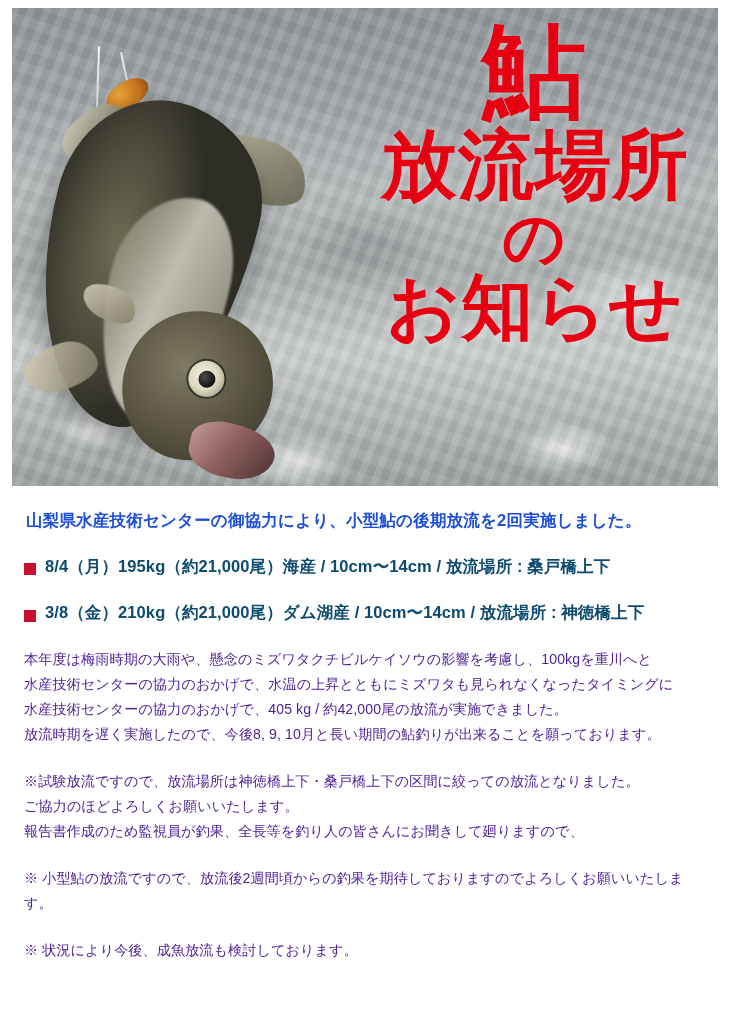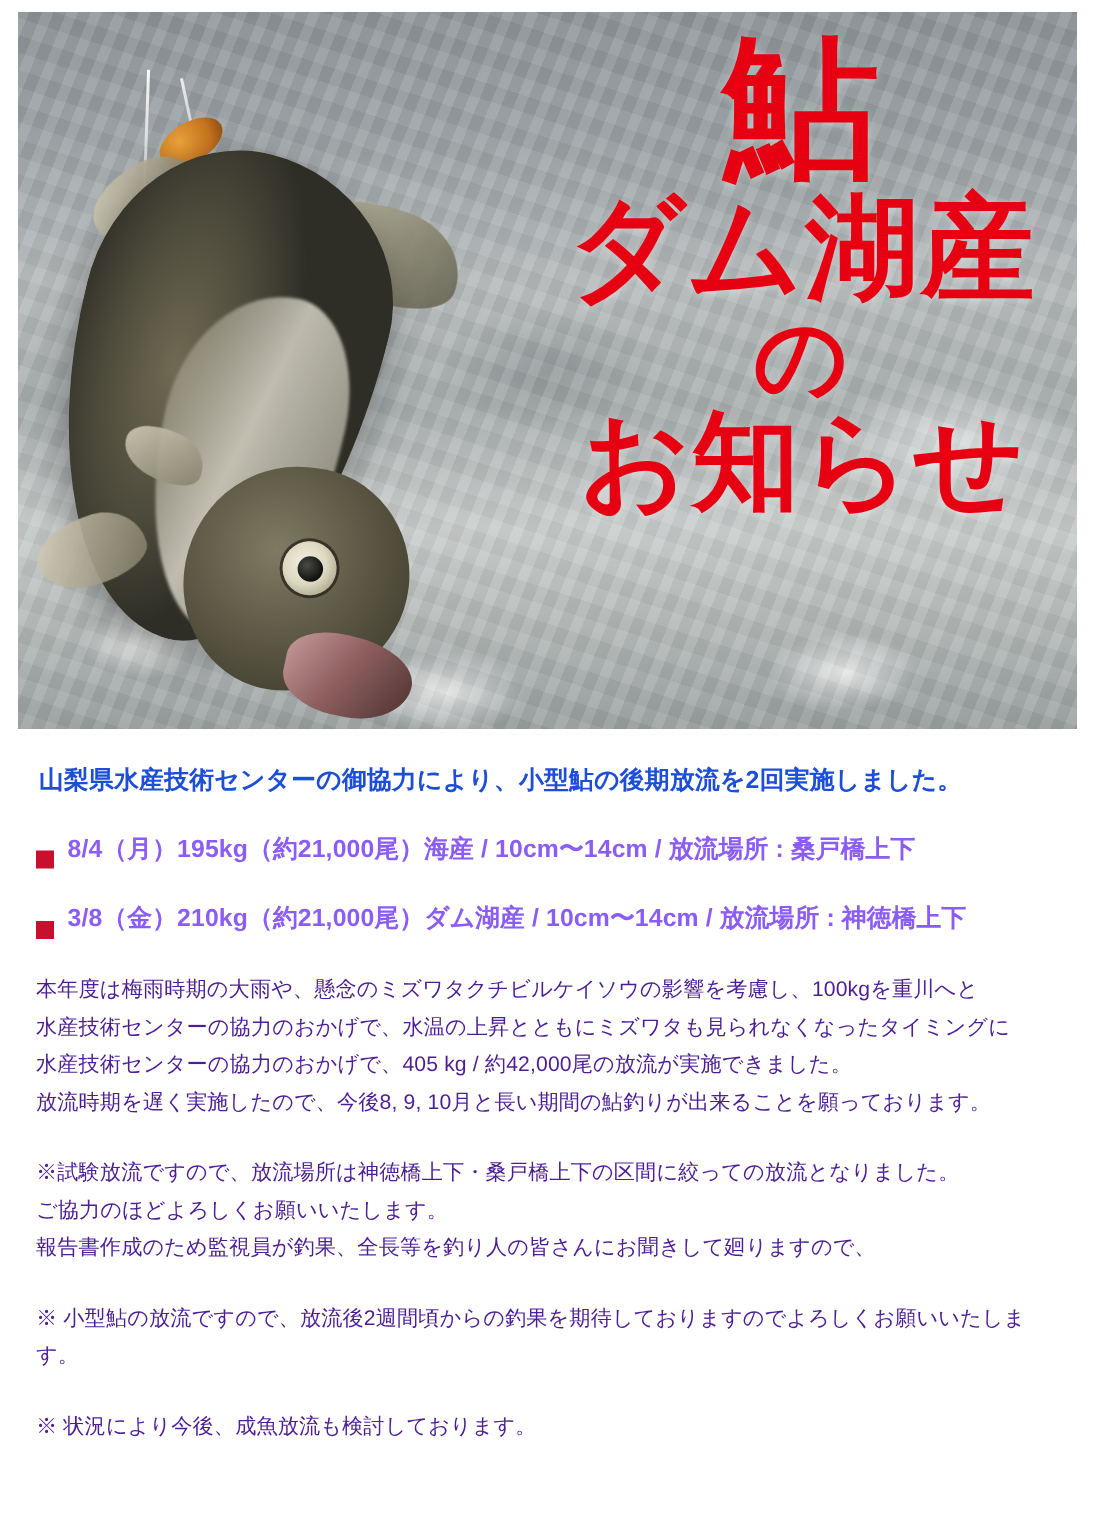--- a/index.html
+++ b/index.html
@@ -205,23 +205,23 @@
     font-size: 16.5px;
     font-weight: 600;
     color: #1d4ed8;
     margin: 8px 0 0 2px;
     letter-spacing: .2px;
   }
 
   .release-list { margin-top: 20px; }
   .release-item {
     display: flex;
-    align-items: flex-end;
+    align-items: center;
     gap: 9px;
-    color: #8b5cf6;
+    color: #0c4a6e;
     font-weight: bold;
     font-size: 16.5px;
     letter-spacing: .1px;
     margin-bottom: 21px;
   }
   .sq {
     display: inline-block;
     width: 12px;
     height: 12px;
     background: #c8102e;
@@ -258,21 +258,21 @@
       <div class="fin fin-anal"></div>
       <div class="fin fin-pect"></div>
       <div class="fish-head"></div>
       <div class="fish-mouth"></div>
       <div class="fish-eye"></div>
       <div class="fish-pupil"></div>
     </div>
 
     <div class="title-block">
       <div class="t-ayu">鮎</div>
-      <div class="t-shiken">ダム湖産</div>
+      <div class="t-shiken">放流場所</div>
       <div class="t-no">の</div>
       <div class="t-oshirase">お知らせ</div>
     </div>
   </div>
 
   <div class="content">
 
     <div class="lead">山梨県水産技術センターの御協力により、小型鮎の後期放流を2回実施しました。</div>
 
     <div class="release-list">

